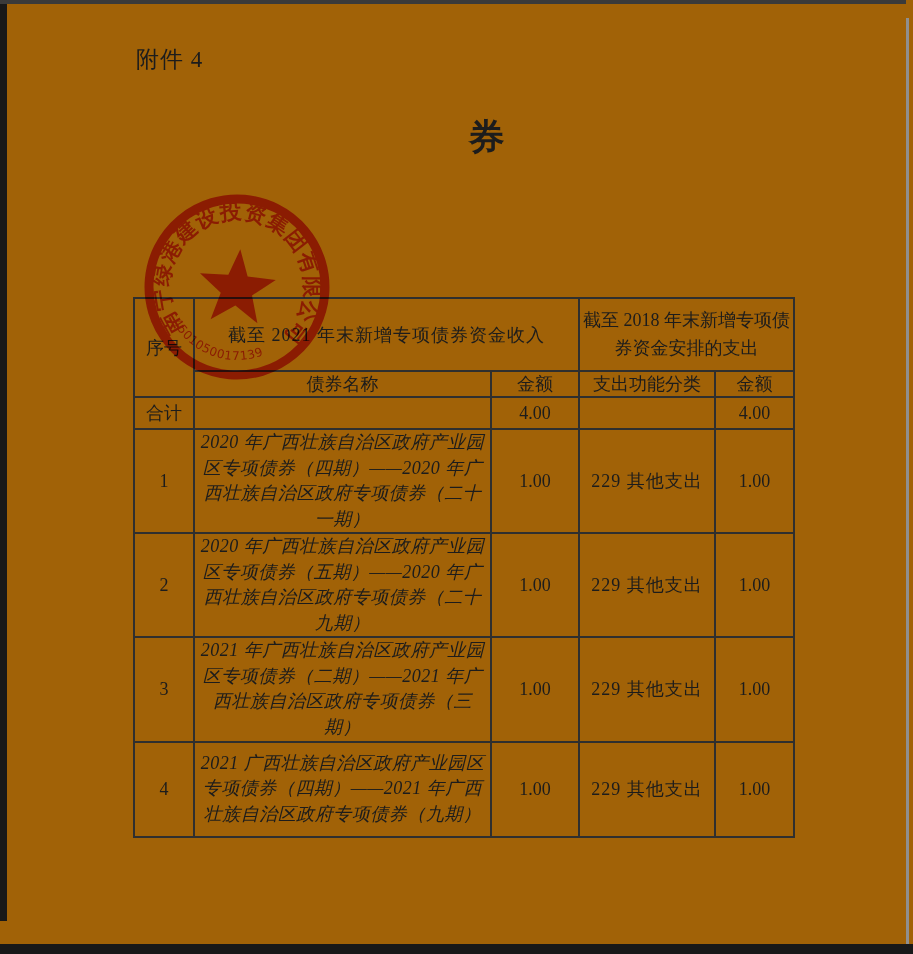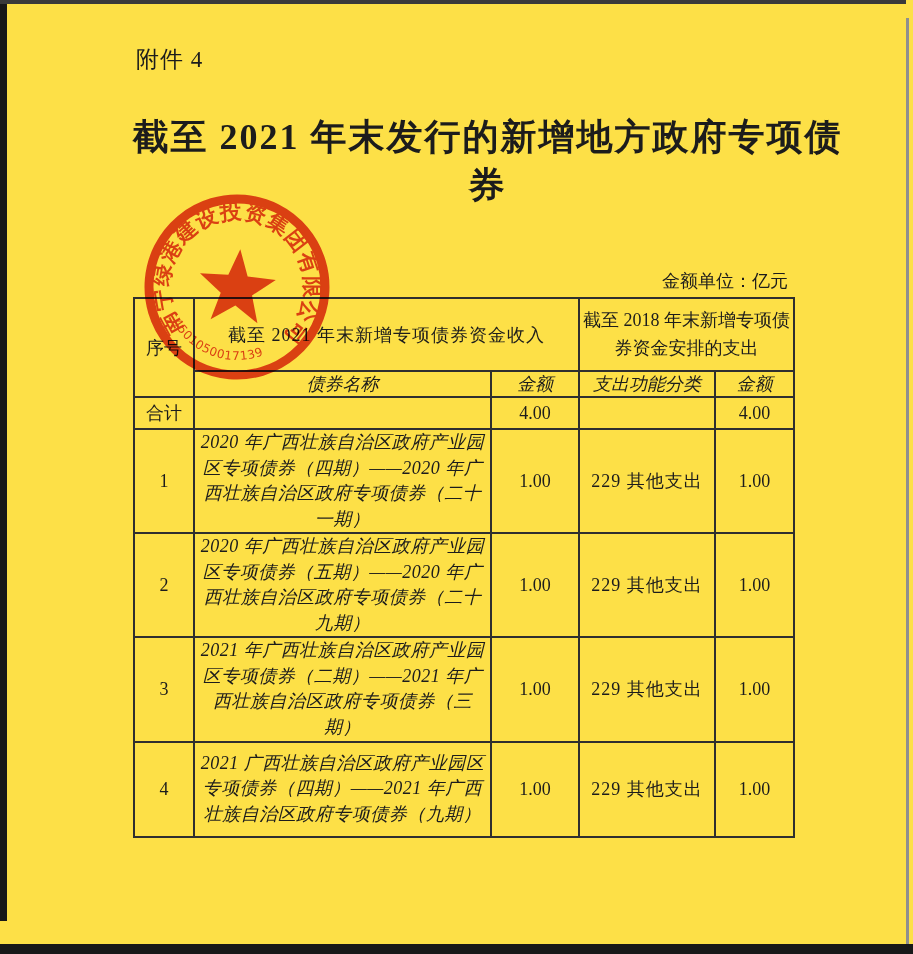--- a/index.html
+++ b/index.html
@@ -1,17 +1,17 @@
 <!DOCTYPE html>
 <html><head>
 <meta charset="utf-8">
 <style>
   html,body{margin:0;padding:0;background:#e8e8e8;}
   .page{
-    position:relative;width:913px;height:954px;background:#fde047;
+    position:relative;width:913px;height:954px;background:#a16207;
     font-family:"Liberation Serif","DejaVu Serif",serif;color:#1c1c1c;
     overflow:hidden;
   }
   
   .edge{position:absolute;background:#181818;}
   .edge.left{left:0;top:0;width:7px;height:921px;}
   .edge.top{left:0;top:0;width:906px;height:4px;background:#3a3a3a;}
   .edge.right{left:906px;top:18px;width:3px;height:930px;background:#8f8f8f;}
   .edge.bottom{left:0;top:944px;width:913px;height:10px;}
 
@@ -29,21 +29,21 @@
 
   table.bond{
     position:absolute;left:133px;top:297px;width:660px;
     border-collapse:collapse;table-layout:fixed;
   }
   table.bond td{
     border:2px solid #2f2f2f;text-align:center;vertical-align:middle;
     padding:0;font-size:18px;
   }
   tr.h1{height:73px;}
-  tr.h2{height:25px;font-style:italic;}
+  tr.h2{height:25px;}
   tr.total{height:32px;}
   tr.data1{height:98px;}
   tr.data2{height:97px;}
   tr.data3{height:97px;}
   tr.data4{height:95px;}
   td.group-inc{font-size:19px;letter-spacing:1px;}
   td.group-exp{font-size:18px;line-height:1.55;padding:0 6px;}
   td.bond-name{font-size:17.5px;line-height:1.42;padding:0 9px;letter-spacing:0.5px;font-style:italic;}
   td.amount{font-size:19px;}
   td.exp-class{font-size:18px;letter-spacing:1px;}
@@ -61,25 +61,23 @@
 <div class="page">
 
   <div class="edge left"></div>
   <div class="edge top"></div>
   <div class="edge right"></div>
   <div class="edge bottom"></div>
 
   <div class="attachment">附件 4</div>
 
   <div class="title">
-    <div>截至 2021 年末发行的新增地方政府专项债</div>
     <div>券</div>
   </div>
 
-  <div class="unit-note">金额单位：亿元</div>
 
   <table class="bond">
     <colgroup>
       <col style="width:60px">
       <col style="width:297px">
       <col style="width:88px">
       <col style="width:136px">
       <col style="width:79px">
     </colgroup>
     <tbody>

